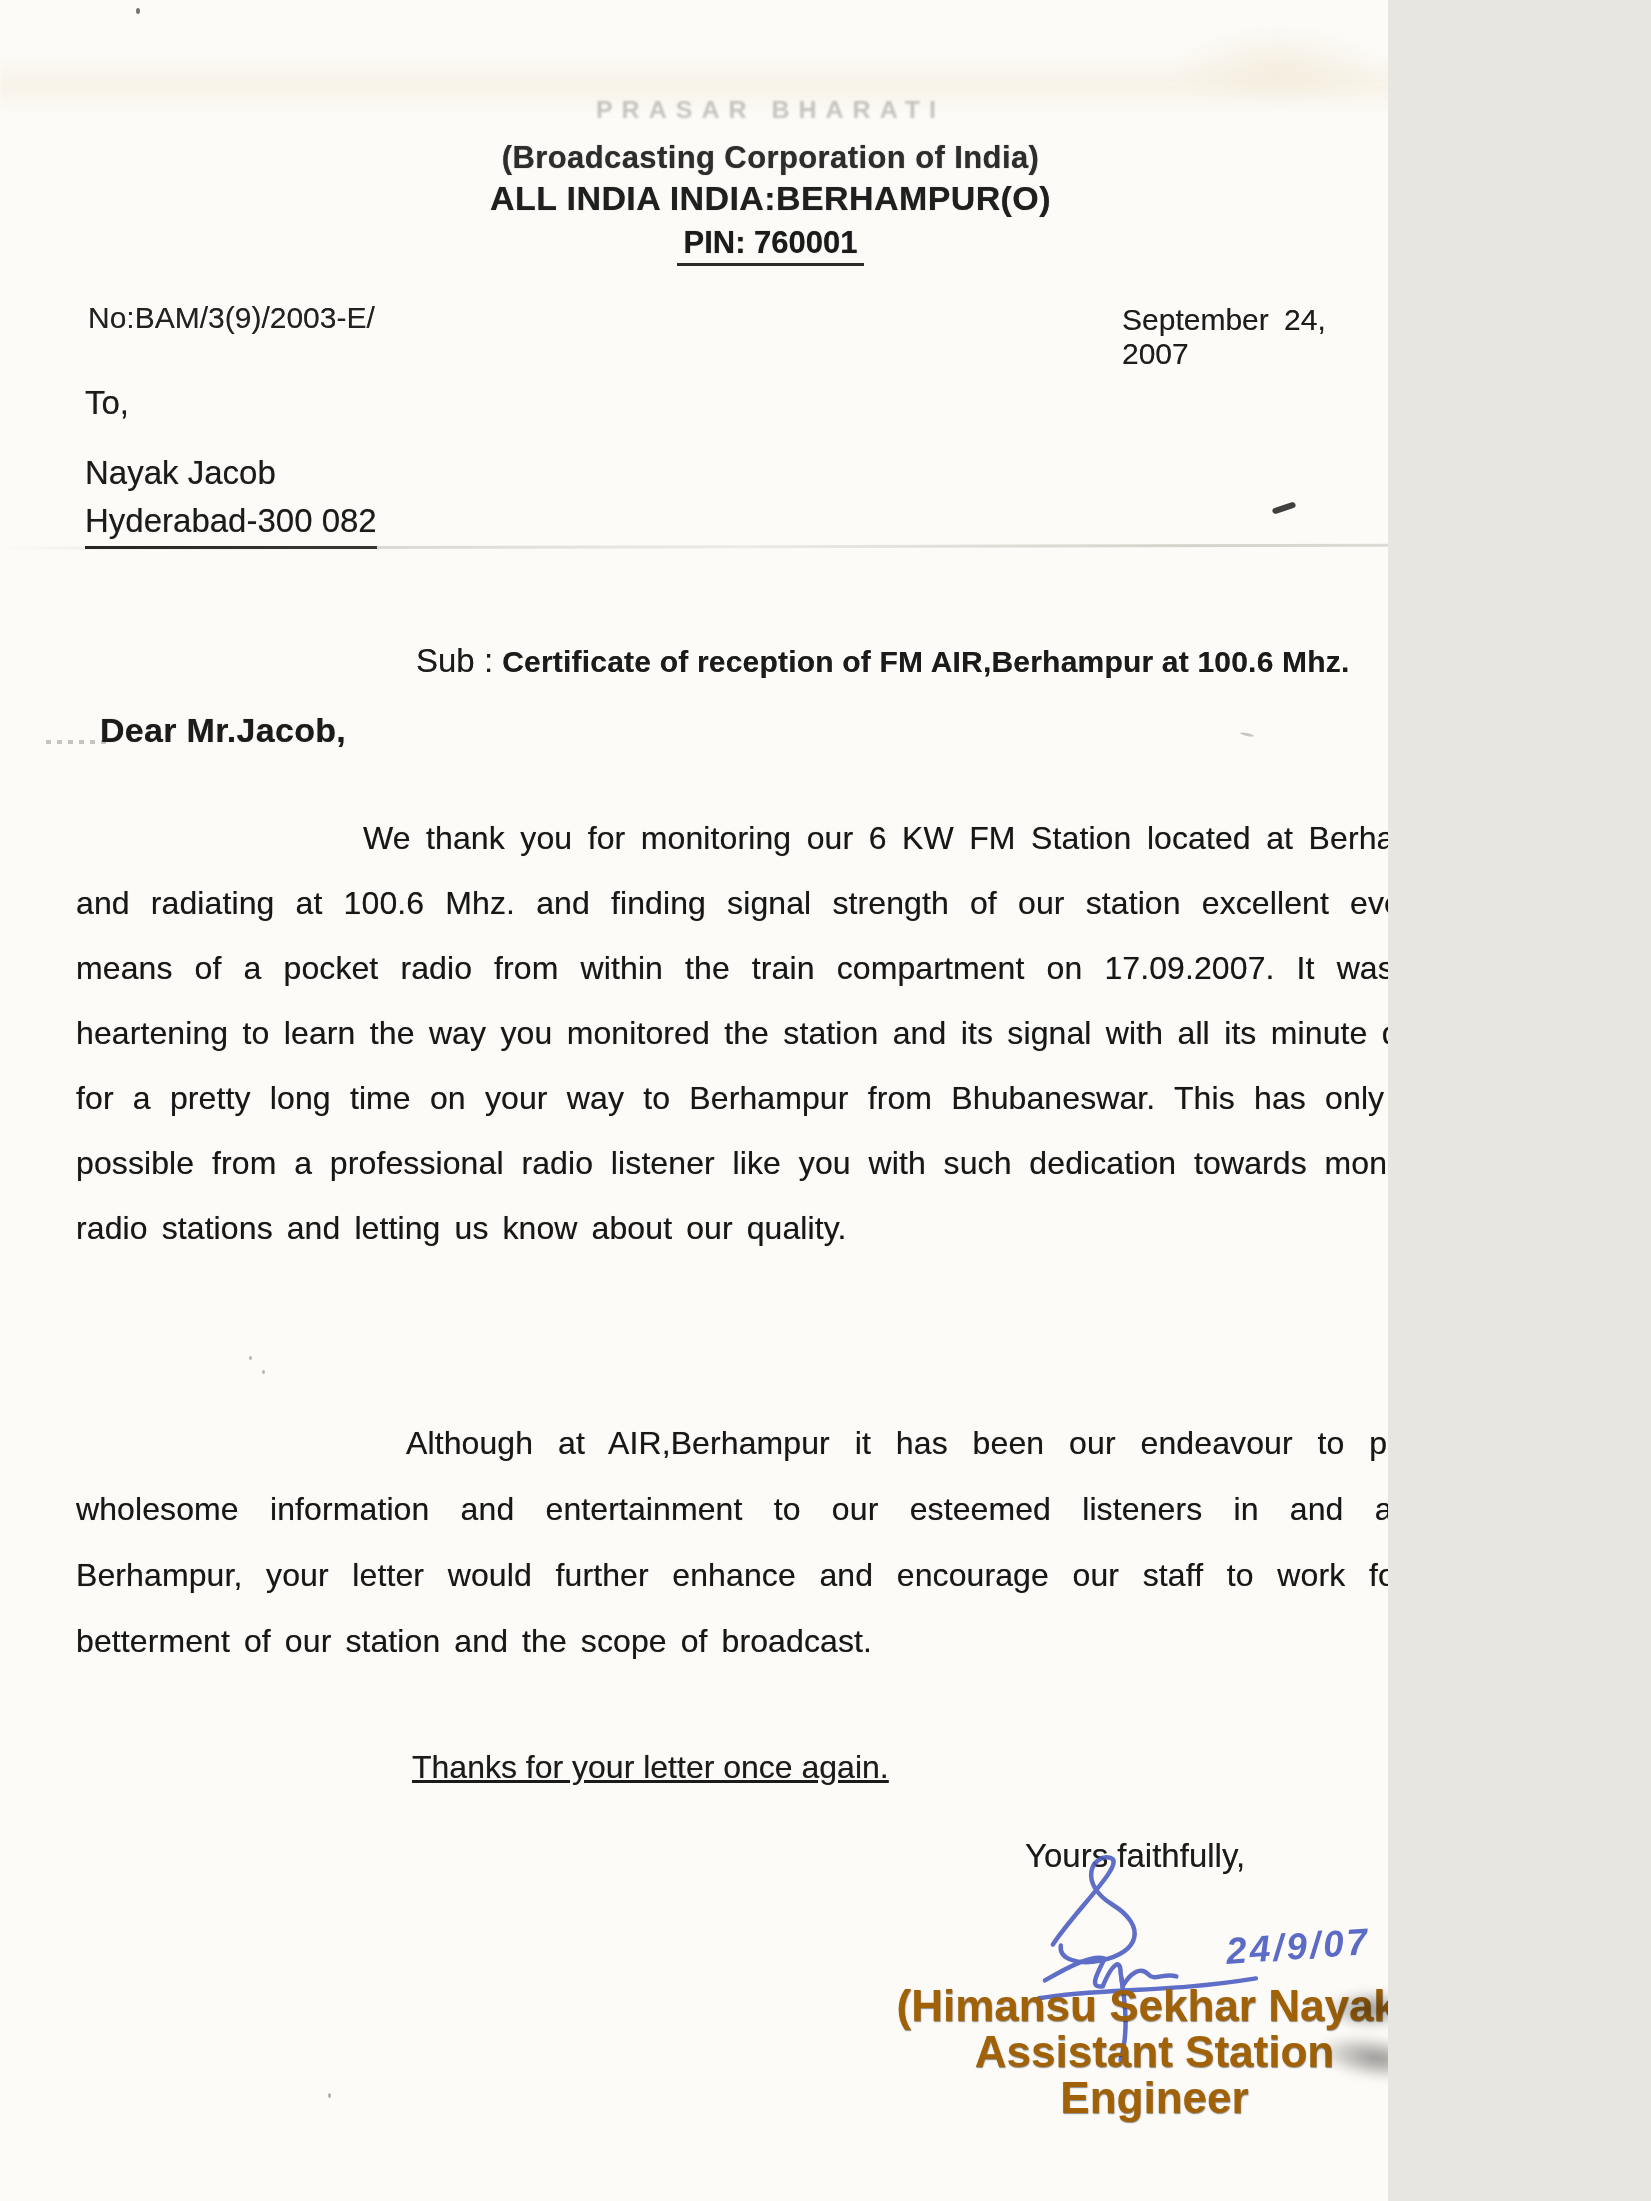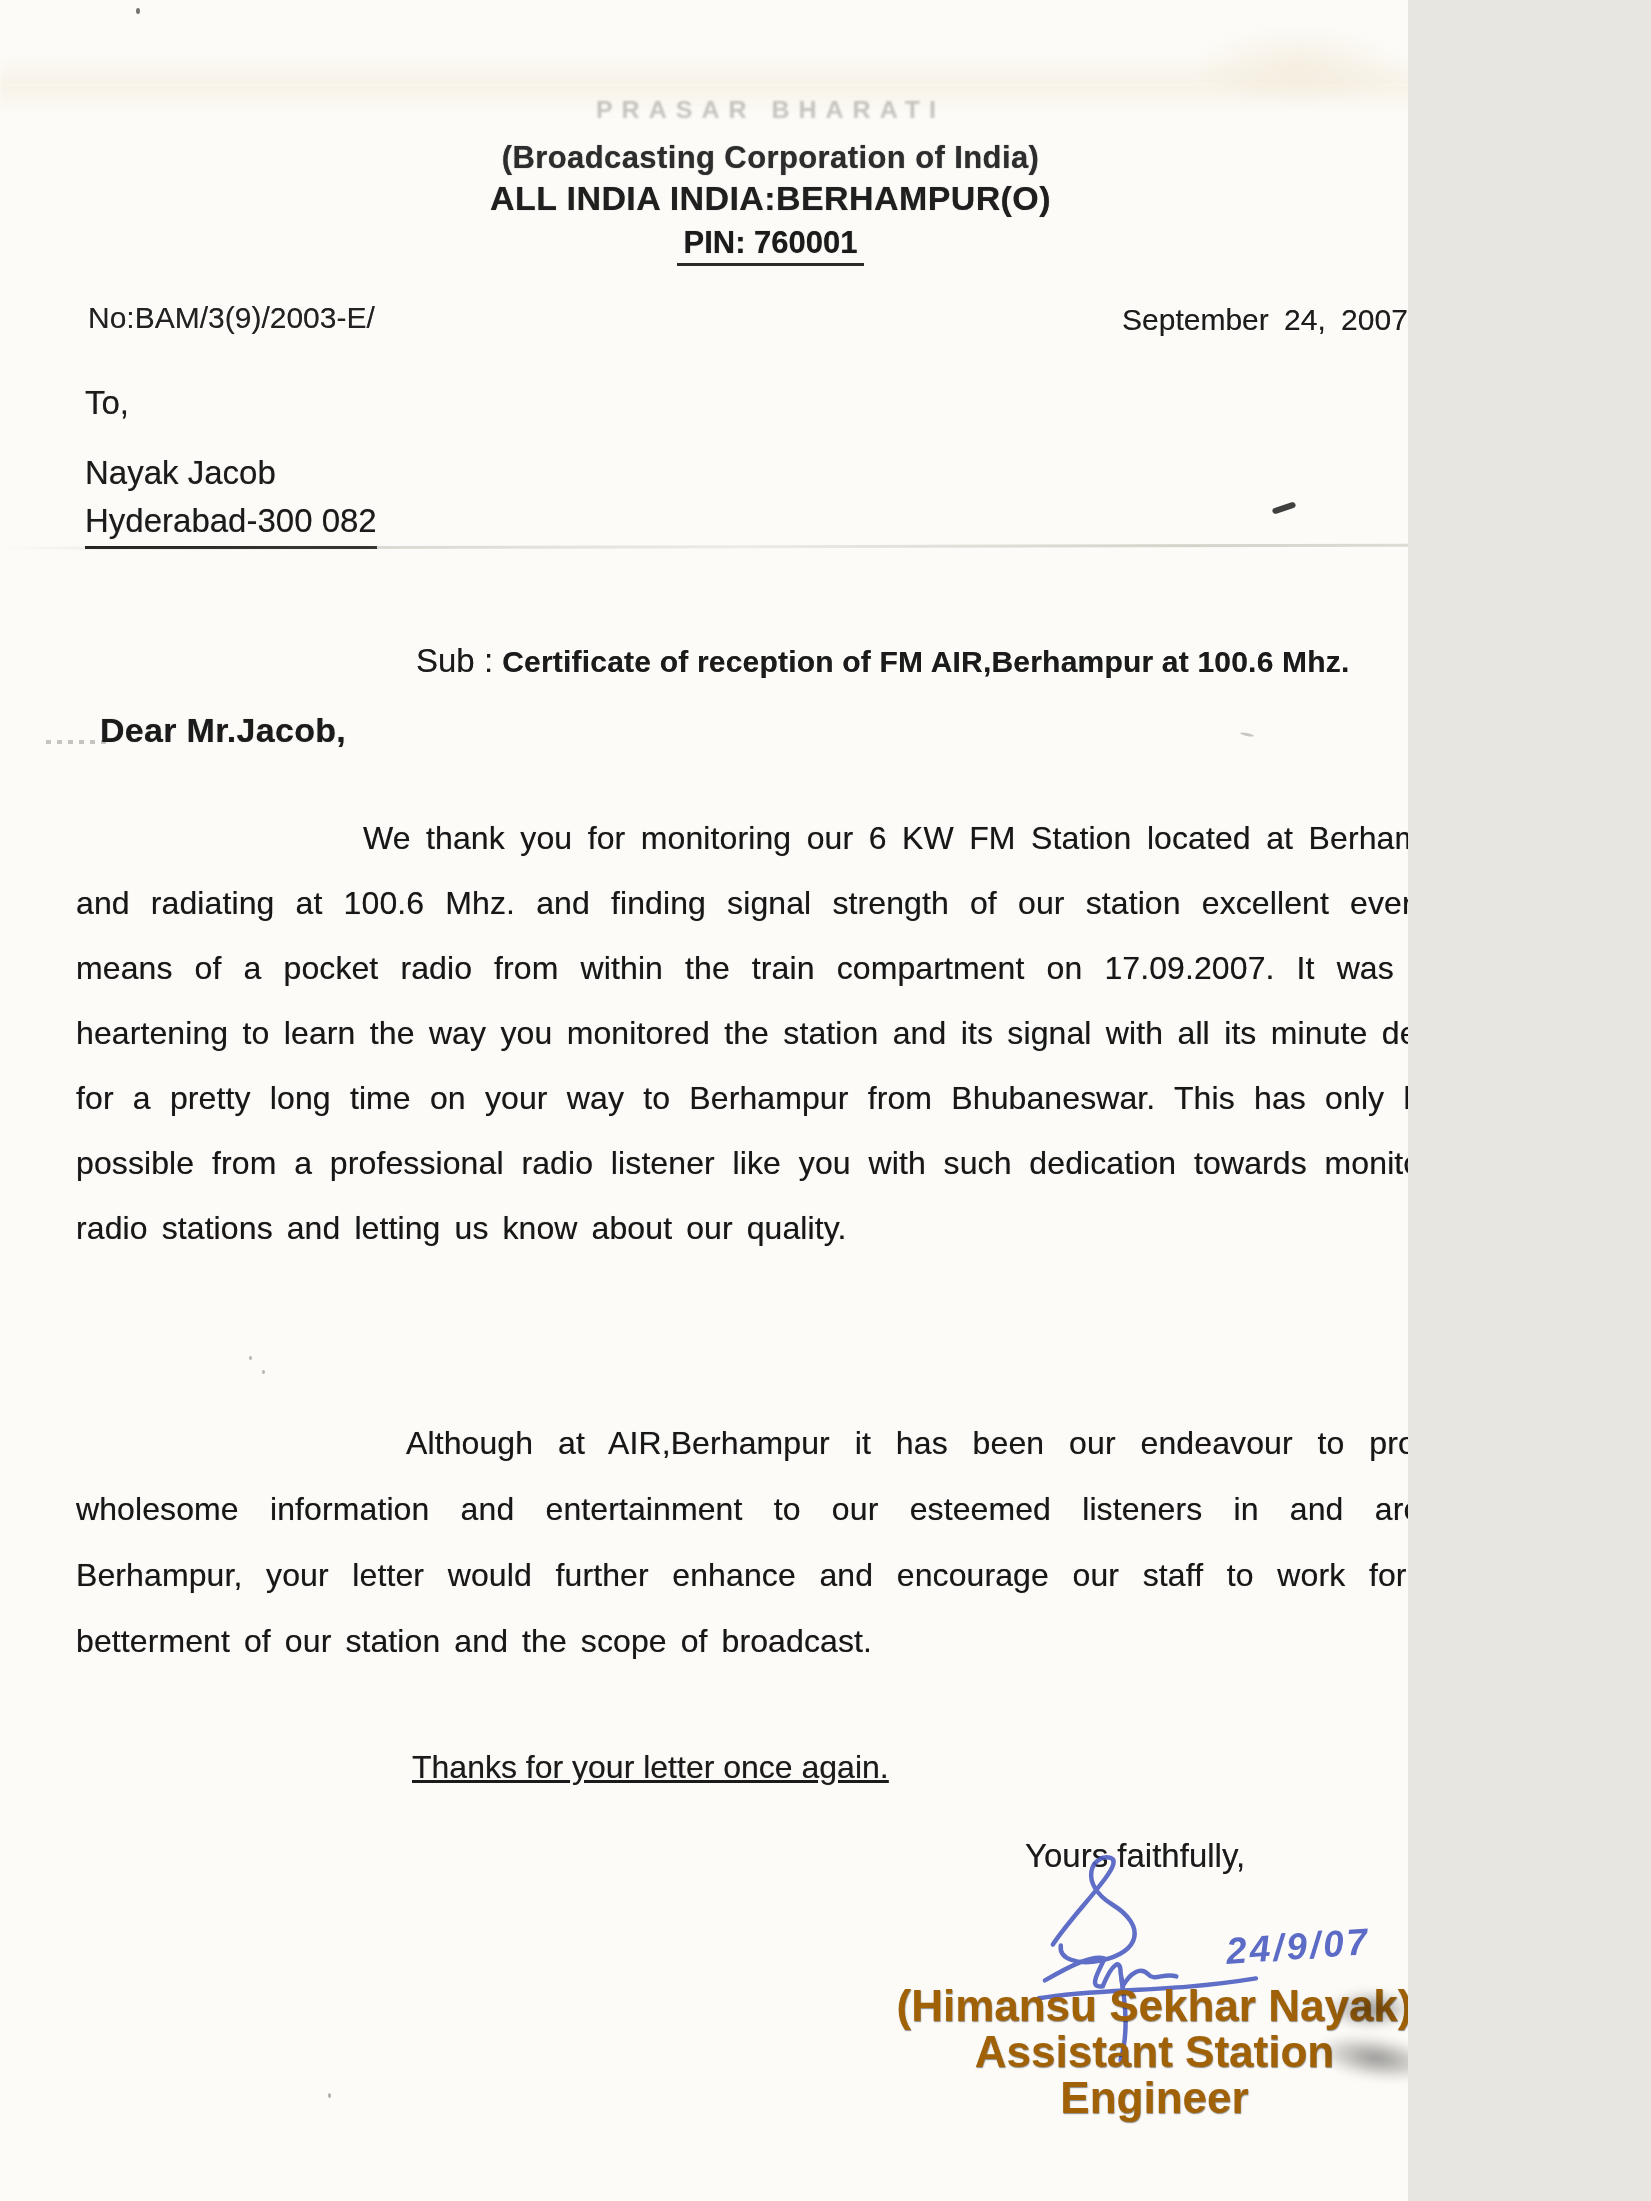--- a/index.html
+++ b/index.html
@@ -3,21 +3,20 @@
 <meta charset="utf-8">
 <style>
   html,body{margin:0;padding:0;background:#e8e6e0;}
   .page{
     position:relative;
     width:1388px;height:2202px;
     background:#fcfbf7;
     overflow:hidden;
     font-family:"Liberation Sans",sans-serif;
     color:#1b1b1b;
-    padding-left:20px;
   }
   
   .tint-band{
     position:absolute;left:0;top:55px;width:1652px;height:60px;
     background:linear-gradient(to bottom,rgba(236,217,184,0),rgba(236,217,184,.22),rgba(236,217,184,0));
     filter:blur(2px);
   }
   .tint-corner{
     position:absolute;right:0;top:25px;width:219px;height:80px;
     background:radial-gradient(closest-side,rgba(232,210,175,.25),rgba(232,210,175,0));

